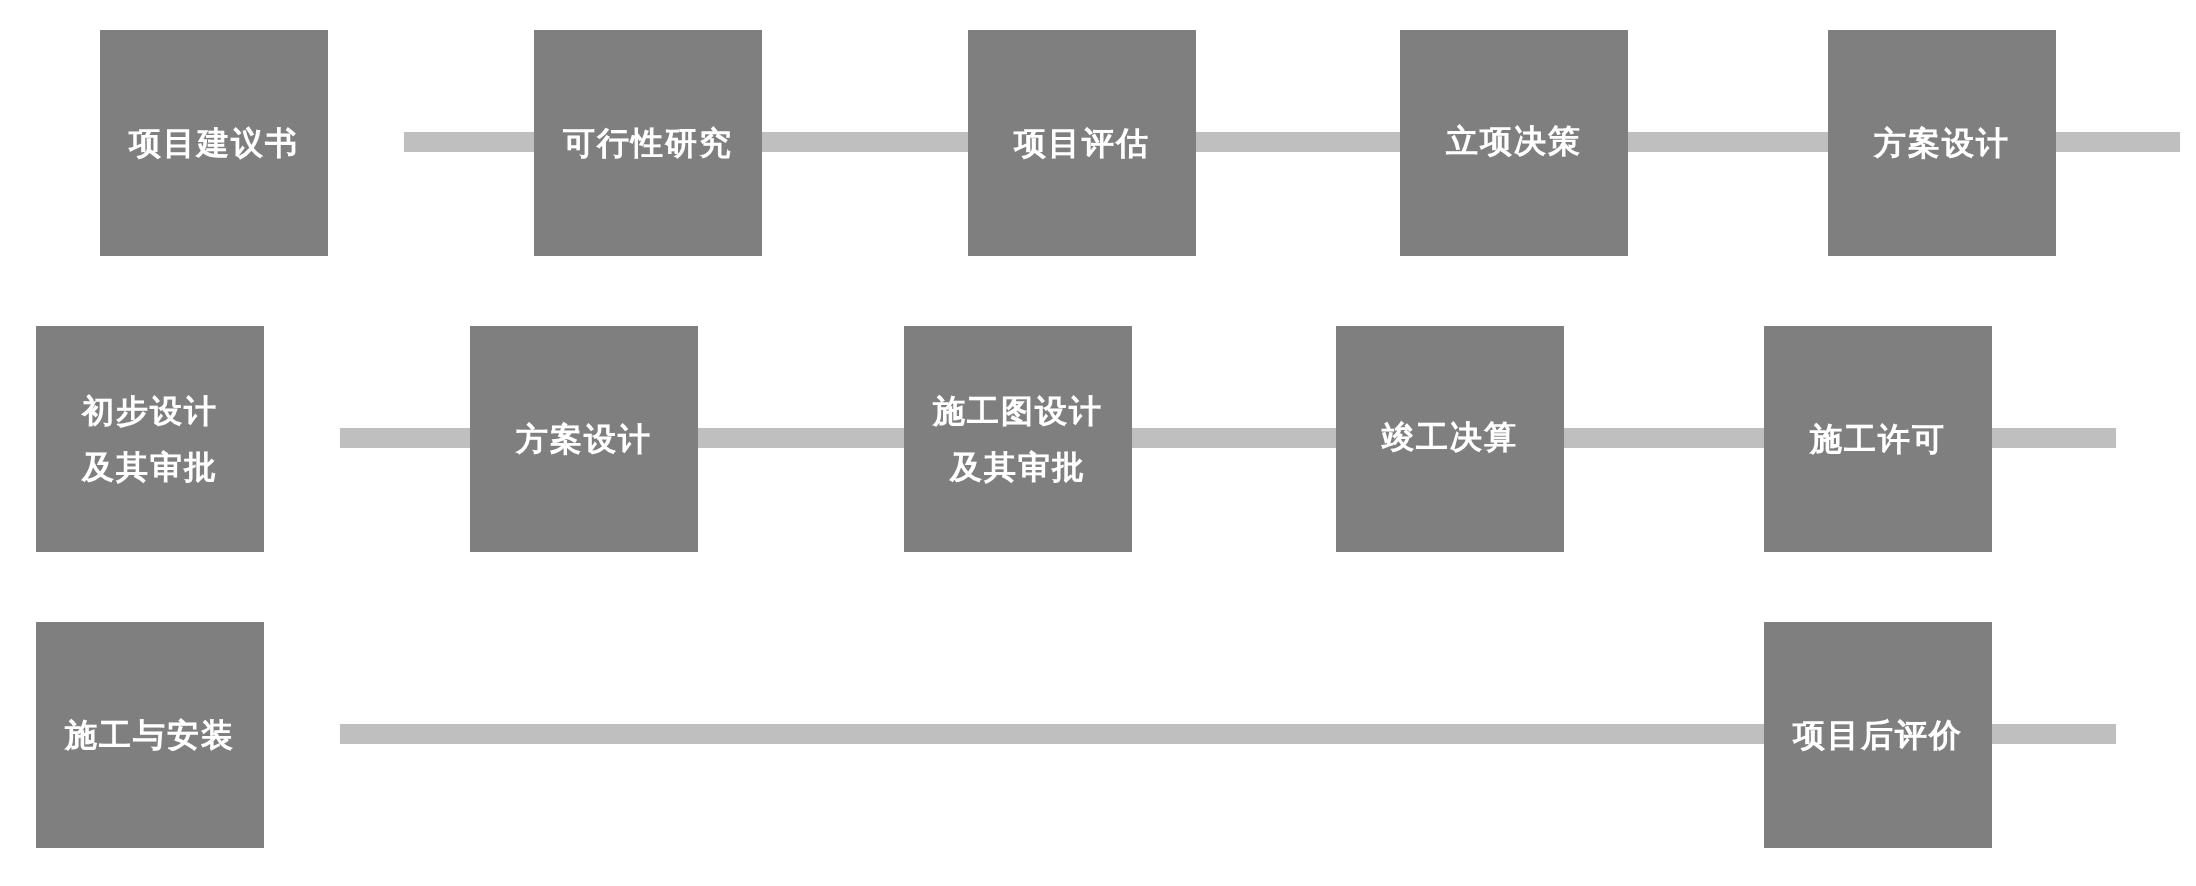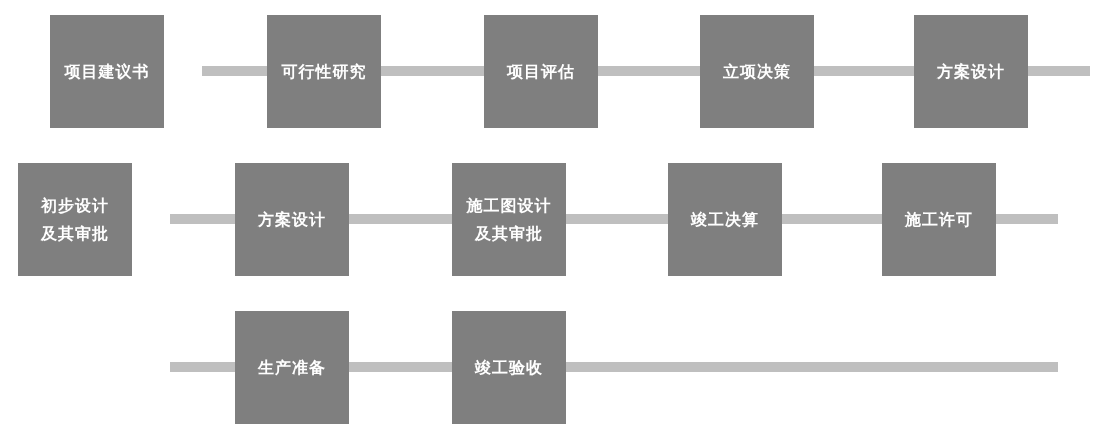--- a/index.html
+++ b/index.html
@@ -79,17 +79,17 @@
 及其审批</div>
     <div class="box c1">方案设计</div>
     <div class="box c2">施工图设计
 及其审批</div>
     <div class="box c3">竣工决算</div>
     <div class="box c4">施工许可</div>
   </div>
 
   <div class="flow-row r2">
     <div class="connector"></div>
-    <div class="box c1">生产准备</div>
-    <div class="box c2">竣工验收</div>
+    <div class="box c0">施工与安装</div>
+    <div class="box c4">项目后评价</div>
   </div>
 
 </div>
 
 </body></html>

